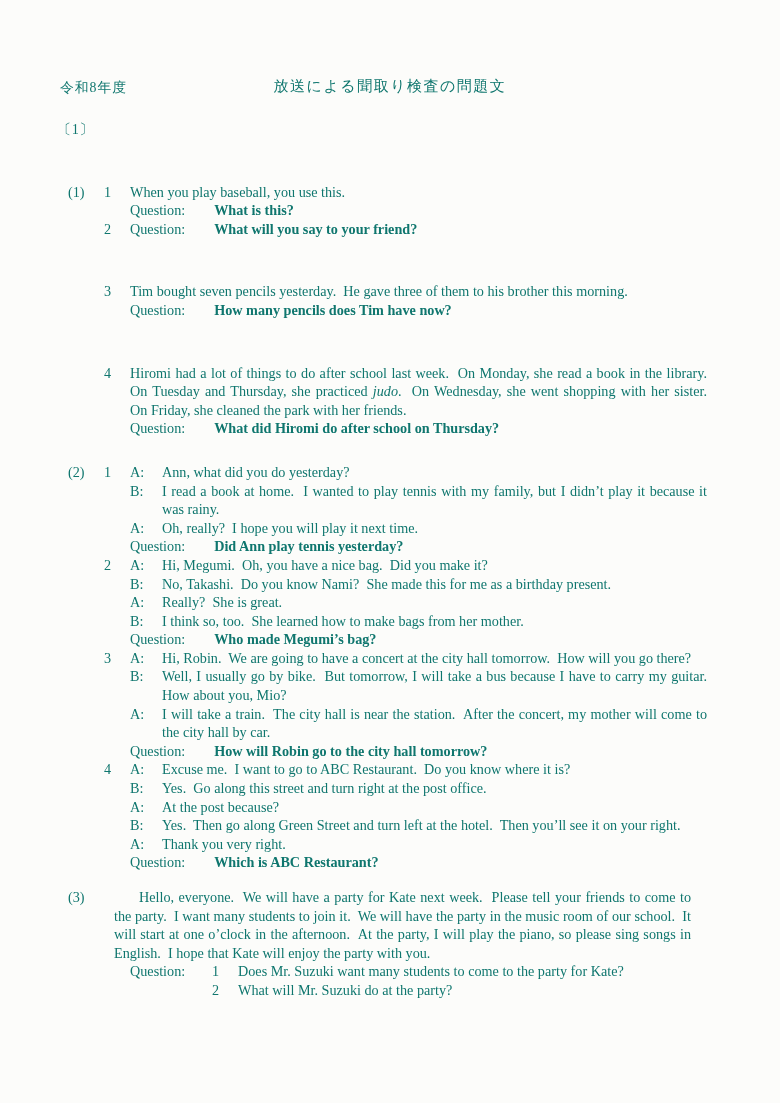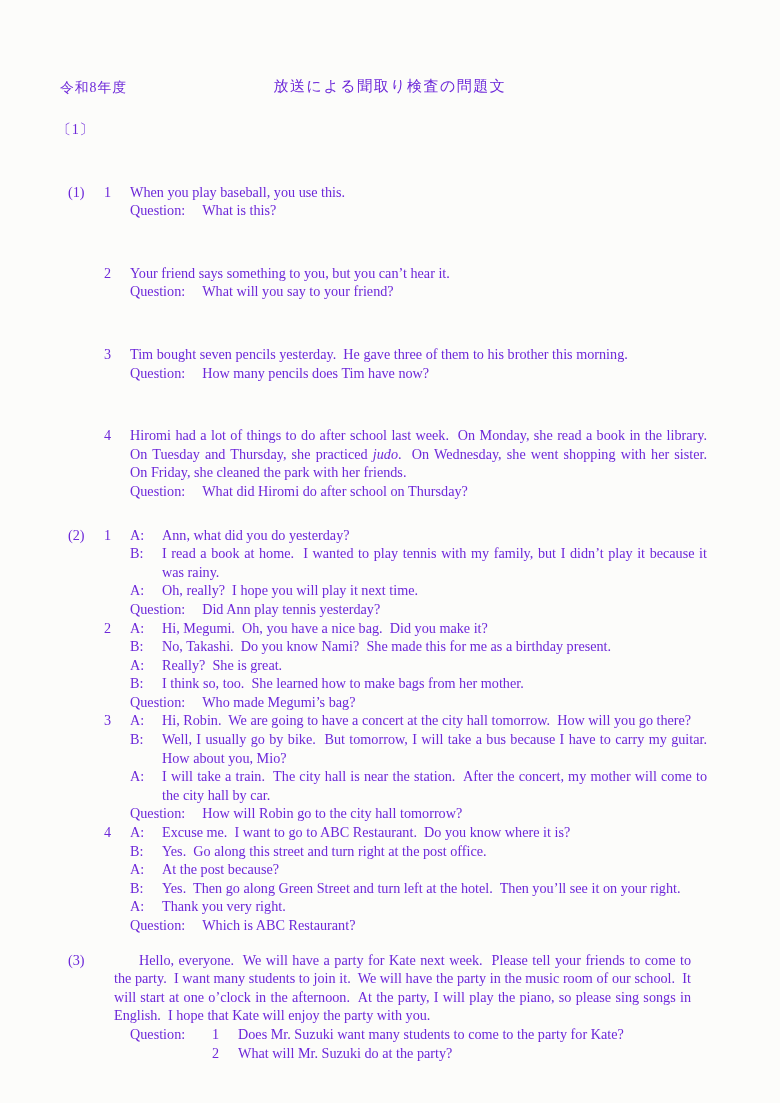--- a/index.html
+++ b/index.html
@@ -1,38 +1,38 @@
 <!DOCTYPE html>
 <html><head>
 <meta charset="utf-8">
 <style>
   html,body { margin:0; padding:0; background:#fcfcfa; }
   .page {
     position:relative; width:780px; height:1103px; margin:0;
-    background:#fcfcfa; color:#6d28d9; overflow:hidden;
+    background:#fcfcfa; color:#0f766e; overflow:hidden;
     font-family:"Liberation Serif","DejaVu Serif",serif;
     font-size:14.2px; line-height:18.6px;
   }
   .header-era { position:absolute; left:60px; top:79px; font-size:13.8px; letter-spacing:1px; white-space:nowrap; }
   .header-title { position:absolute; left:0; top:77px; width:780px; text-align:center; font-size:15px; letter-spacing:1.5px; white-space:nowrap; }
   #content { position:absolute; left:0; top:120px; width:780px; }
   .big-label { margin-left:57px; letter-spacing:0.5px; }
   .sec { position:relative; }
   .sec-2 { margin-top:25px; }
   .sec-3 { margin-top:16px; }
   .sec-label { position:absolute; left:68px; top:0; }
   .item { position:relative; margin-left:130px; width:577px; }
   .item-num { position:absolute; left:-26px; top:0; width:20px; }
   .body { text-align:justify; white-space:pre-wrap;margin-top:44px; }
   .body em { font-style:italic; }
   .turn { position:relative; padding-left:32px; }
   .turn .speaker { position:absolute; left:0; top:0; }
   .turn .t-text { text-align:justify; white-space:pre-wrap; }
   .q-row { white-space:pre-wrap; }
-  .q-row .q-text { margin-left:17px; }
+  .q-row .q-text { margin-left:29px;font-weight:bold; }
   .mono-par { margin-left:114px; width:577px; text-align:justify; text-indent:25px; white-space:pre-wrap; }
   .q3 { margin-left:130px; width:577px; display:grid; grid-template-columns:82px 26px auto; }
 </style>
 </head>
 <body>
 
 <div class="page">
   <div class="header-era">令和8年度</div>
   <div class="header-title">放送による聞取り検査の問題文</div>
   <div id="content">
@@ -40,21 +40,20 @@
     <div id="sections">
         <div class="sec sec-1">
           <span class="sec-label">(1)</span>
           <div class="item">
             <span class="item-num">1</span>
             <div class="body">When you play baseball, you use this.</div>
             <div class="q-row"><span class="q-label">Question:</span><span class="q-text">What is this?</span></div>
           </div>
           <div class="item">
             <span class="item-num">2</span>
-            <div class="body">Your friend says something to you, but you can’t hear it.</div>
             <div class="q-row"><span class="q-label">Question:</span><span class="q-text">What will you say to your friend?</span></div>
           </div>
           <div class="item">
             <span class="item-num">3</span>
             <div class="body">Tim bought seven pencils yesterday.  He gave three of them to his brother this morning.</div>
             <div class="q-row"><span class="q-label">Question:</span><span class="q-text">How many pencils does Tim have now?</span></div>
           </div>
           <div class="item">
             <span class="item-num">4</span>
             <div class="body"><span class="run">Hiromi had a lot of things to do after school last week.  On Monday, she read a book in the library.  On Tuesday and Thursday, she practiced </span><em class="run">judo</em><span class="run">.  On Wednesday, she went shopping with her sister.  On Friday, she cleaned the park with her friends.</span></div>

